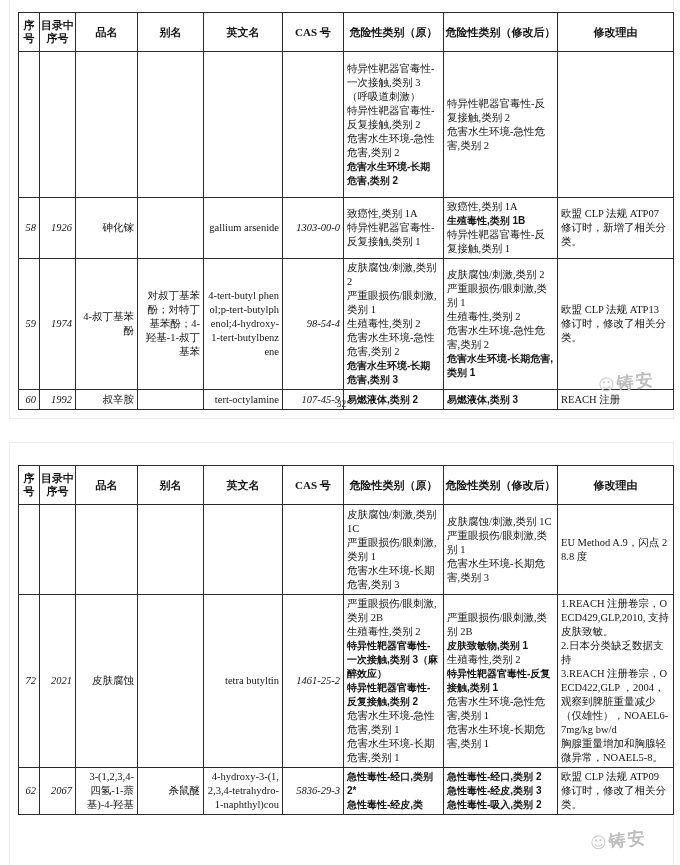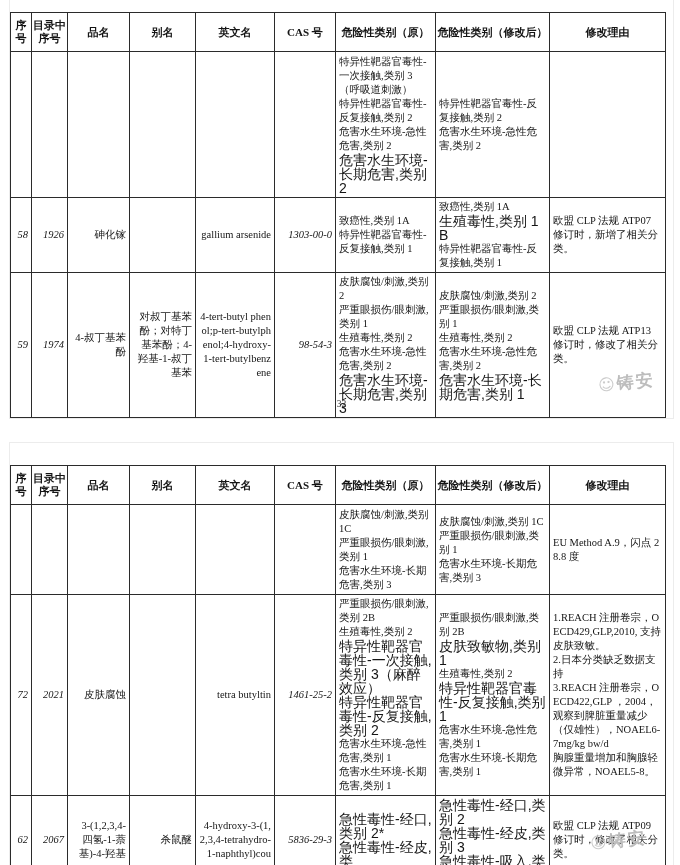--- a/index.html
+++ b/index.html
@@ -1,32 +1,32 @@
 <!DOCTYPE html>
 <html><head>
 <meta charset="utf-8">
 <style>
   html,body{margin:0;padding:0;background:#ffffff;}
   .canvas{position:relative;width:680px;height:865px;overflow:hidden;background:#fff;
           font-family:"Liberation Serif","DejaVu Serif",serif;color:#151515;}
   .page{position:absolute;left:9px;width:665px;background:#fff;border:1px solid #ececec;box-sizing:border-box;}
   .page1{top:-6px;height:425px;}
   .page2{top:442px;height:430px;}
-  table.doc{border-collapse:collapse;table-layout:fixed;margin-left:0;width:655px;}
+  table.doc{border-collapse:collapse;table-layout:fixed;margin-left:8px;width:655px;}
   .page1 table.doc{margin-top:17px;}
   .page2 table.doc{margin-top:22px;}
   table.doc th,table.doc td{border:1px solid #2b2b2b;padding:2px 3px;box-sizing:border-box;
       font-size:10.5px;line-height:14px;vertical-align:middle;overflow:hidden;}
   table.doc th{font-weight:bold;font-size:11px;line-height:13px;text-align:center;vertical-align:middle;padding:1px;}
   tr.header-row{height:39px;}
   td.c{text-align:right;font-style:italic;}
   td.l{text-align:right;word-break:break-all;}
   td.haz{vertical-align:top;text-align:left;word-break:break-all;}
   .ln{margin:0;}
-  .ln.b{font-weight:normal;font-family:"Liberation Sans","DejaVu Sans",sans-serif;font-size:14px;}
+  .ln.b{font-weight:bold;font-family:"Liberation Sans","DejaVu Sans",sans-serif;font-size:10px;}
   
   #t1 .row-0 td{height:146px;}
   #t1 .row-1 td{height:60px;}
   #t1 .row-2 td{height:117px;}
   #t1 .row-3 td{height:20px;}
   
   #t2 .row-0 td{height:90px;}
   #t2 .row-1 td{height:162px;}
   #t2 .row-2 td{height:46px;}
   .page-number{position:absolute;left:0;width:100%;text-align:center;font-size:9.5px;color:#333;}
@@ -108,37 +108,54 @@
             <td class="haz">
               <div class="ln">欧盟 CLP 法规 ATP07 修订时，新增了相关分类。</div>
             </td>
           </tr>
           <tr class="row-2">
             <td class="c">59</td>
             <td class="c">1974</td>
             <td class="l">4-叔丁基苯酚</td>
             <td class="l">对叔丁基苯酚；对特丁基苯酚；4-羟基-1-叔丁基苯</td>
             <td class="l">4-tert-butyl phenol;p-tert-butylphenol;4-hydroxy-1-tert-butylbenzene</td>
-            <td class="c">98-54-3</td>
+            <td class="c">98-54-4</td>
             <td class="haz">
               <div class="ln">皮肤腐蚀/刺激,类别 2</div>
               <div class="ln">严重眼损伤/眼刺激,类别 1</div>
               <div class="ln">生殖毒性,类别 2</div>
               <div class="ln">危害水生环境-急性危害,类别 2</div>
               <div class="ln b">危害水生环境-长期危害,类别 3</div>
             </td>
             <td class="haz">
               <div class="ln">皮肤腐蚀/刺激,类别 2</div>
               <div class="ln">严重眼损伤/眼刺激,类别 1</div>
               <div class="ln">生殖毒性,类别 2</div>
               <div class="ln">危害水生环境-急性危害,类别 2</div>
               <div class="ln b">危害水生环境-长期危害,类别 1</div>
             </td>
             <td class="haz">
               <div class="ln">欧盟 CLP 法规 ATP13 修订时，修改了相关分类。</div>
+            </td>
+          </tr>
+          <tr class="row-3">
+            <td class="c">60</td>
+            <td class="c">1992</td>
+            <td class="l">叔辛胺</td>
+            <td class="l"></td>
+            <td class="l">tert-octylamine</td>
+            <td class="c">107-45-9</td>
+            <td class="haz">
+              <div class="ln b">易燃液体,类别 2</div>
+            </td>
+            <td class="haz">
+              <div class="ln b">易燃液体,类别 3</div>
+            </td>
+            <td class="haz">
+              <div class="ln">REACH 注册</div>
             </td>
           </tr>
         </tbody>
     </table>
     <div class="page-number">32</div>
   </div>
 
   <div class="page page2">
     <table class="doc" id="t2">
       <colgroup>

